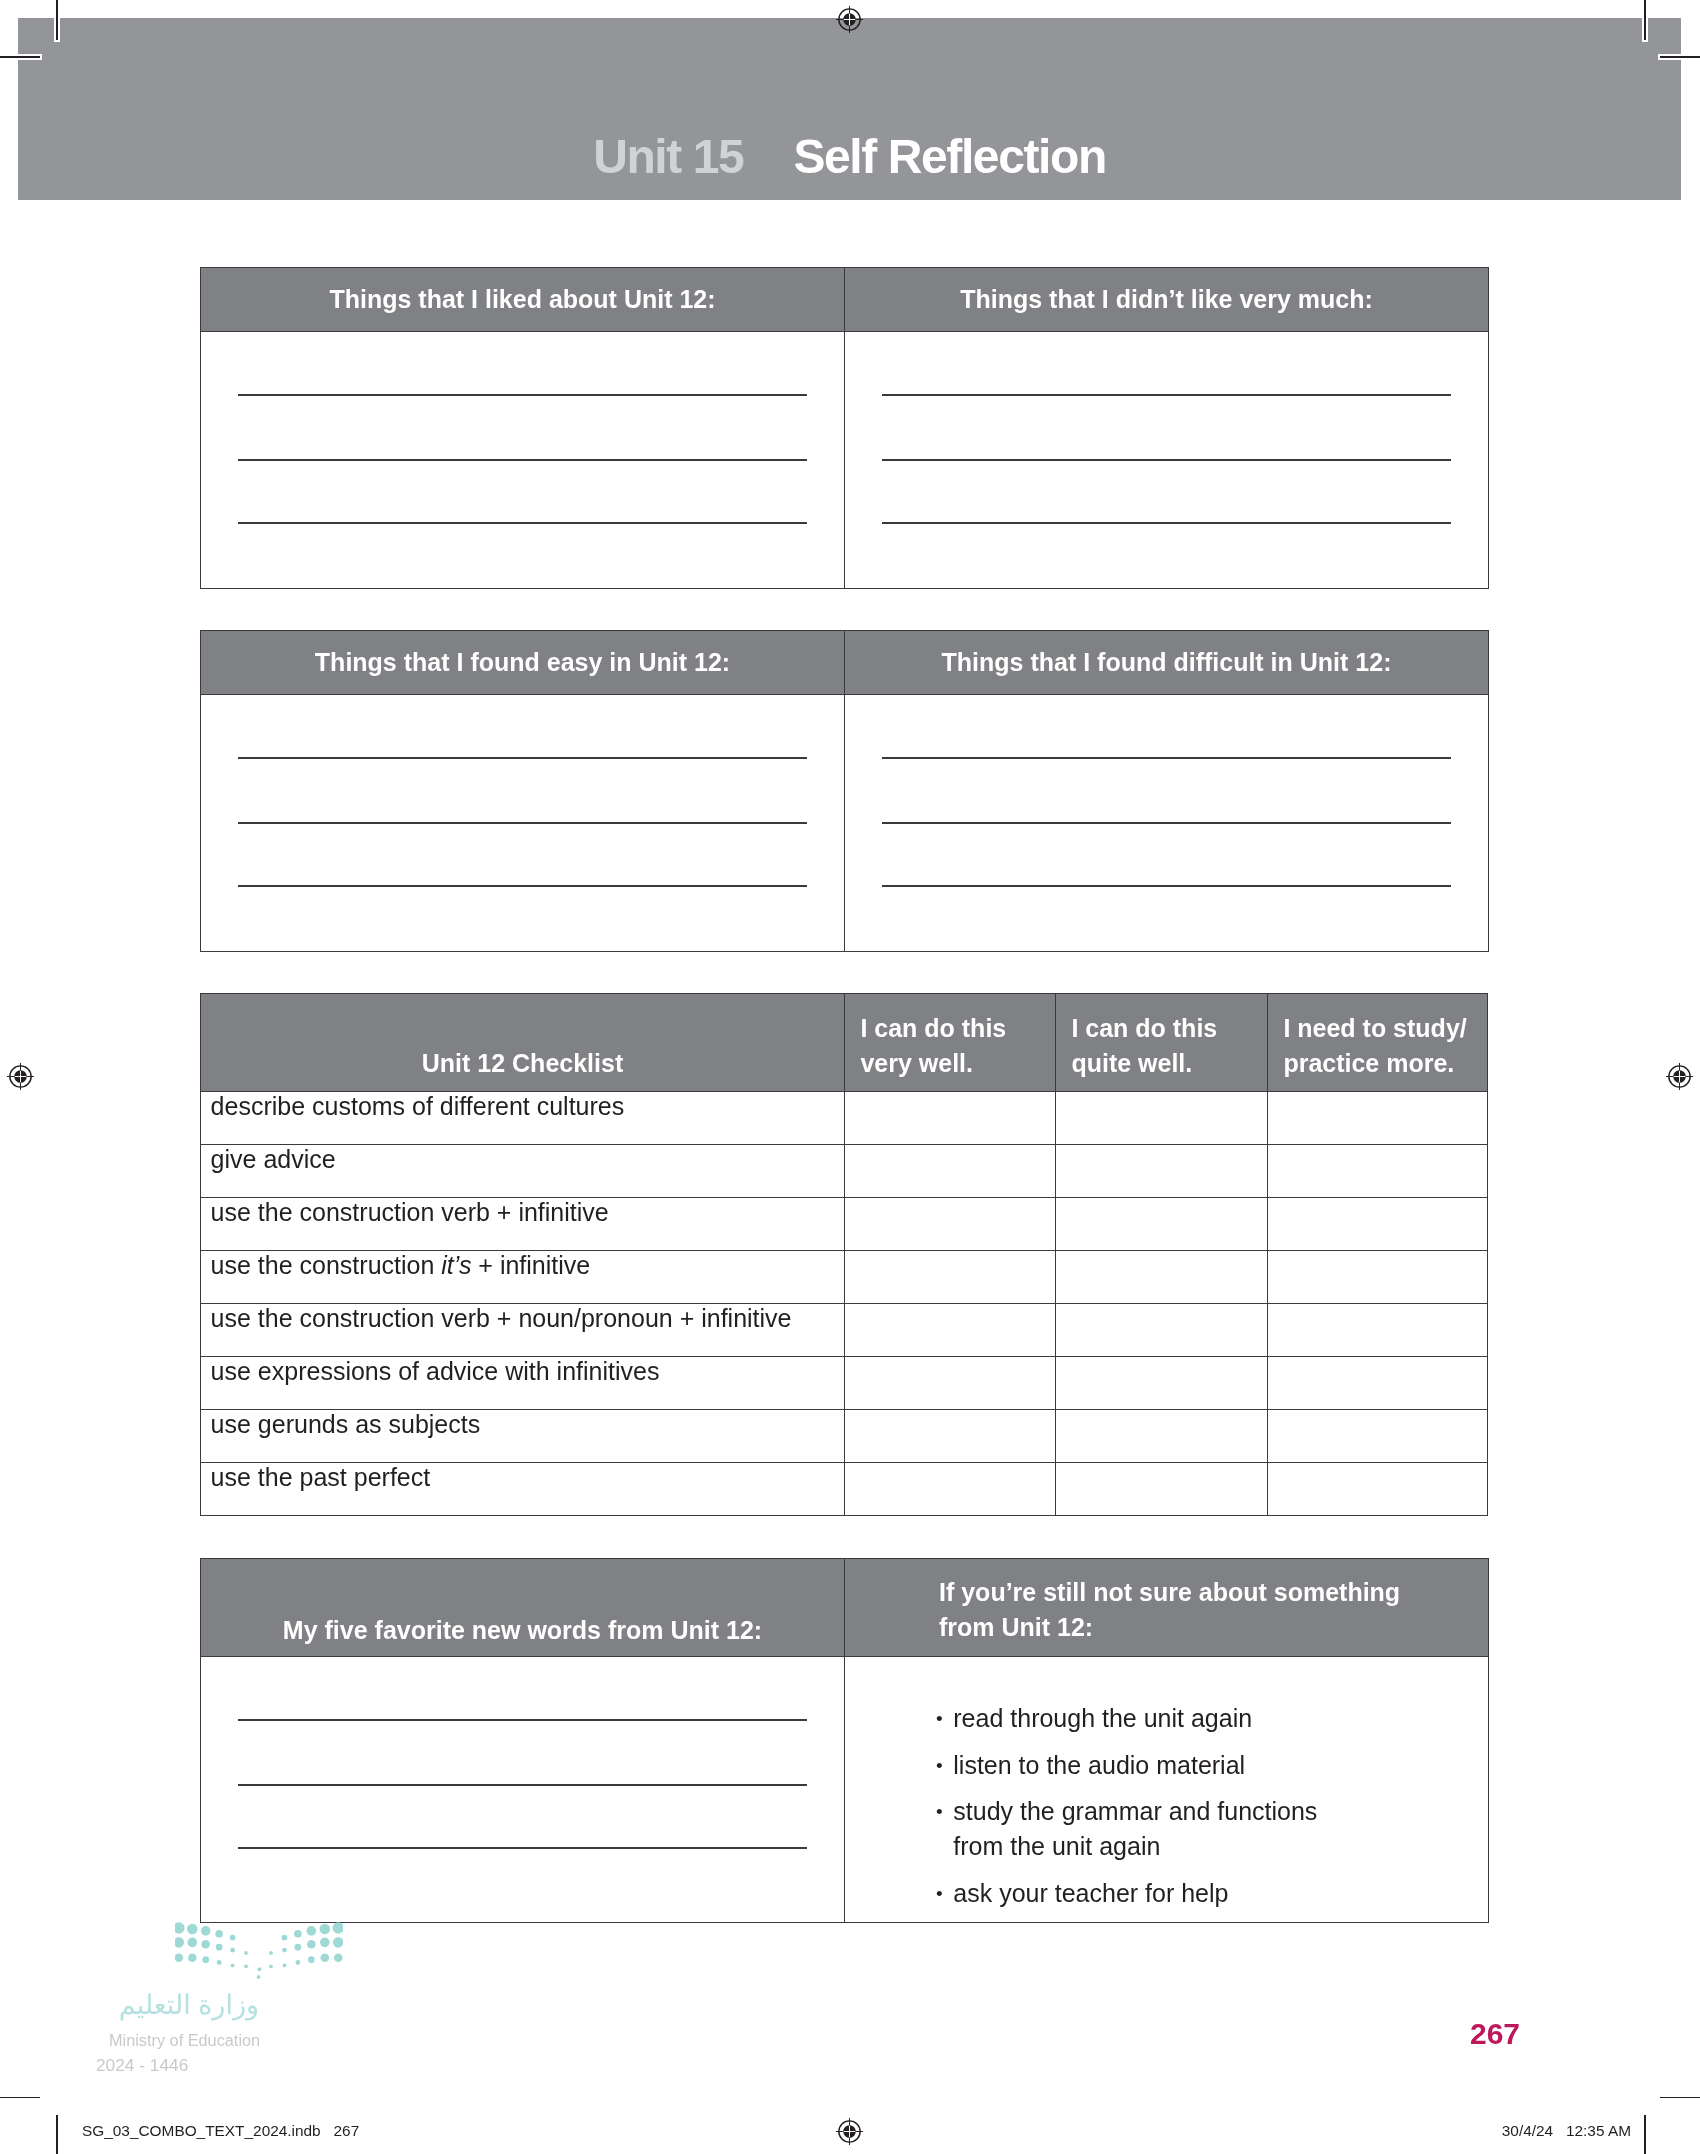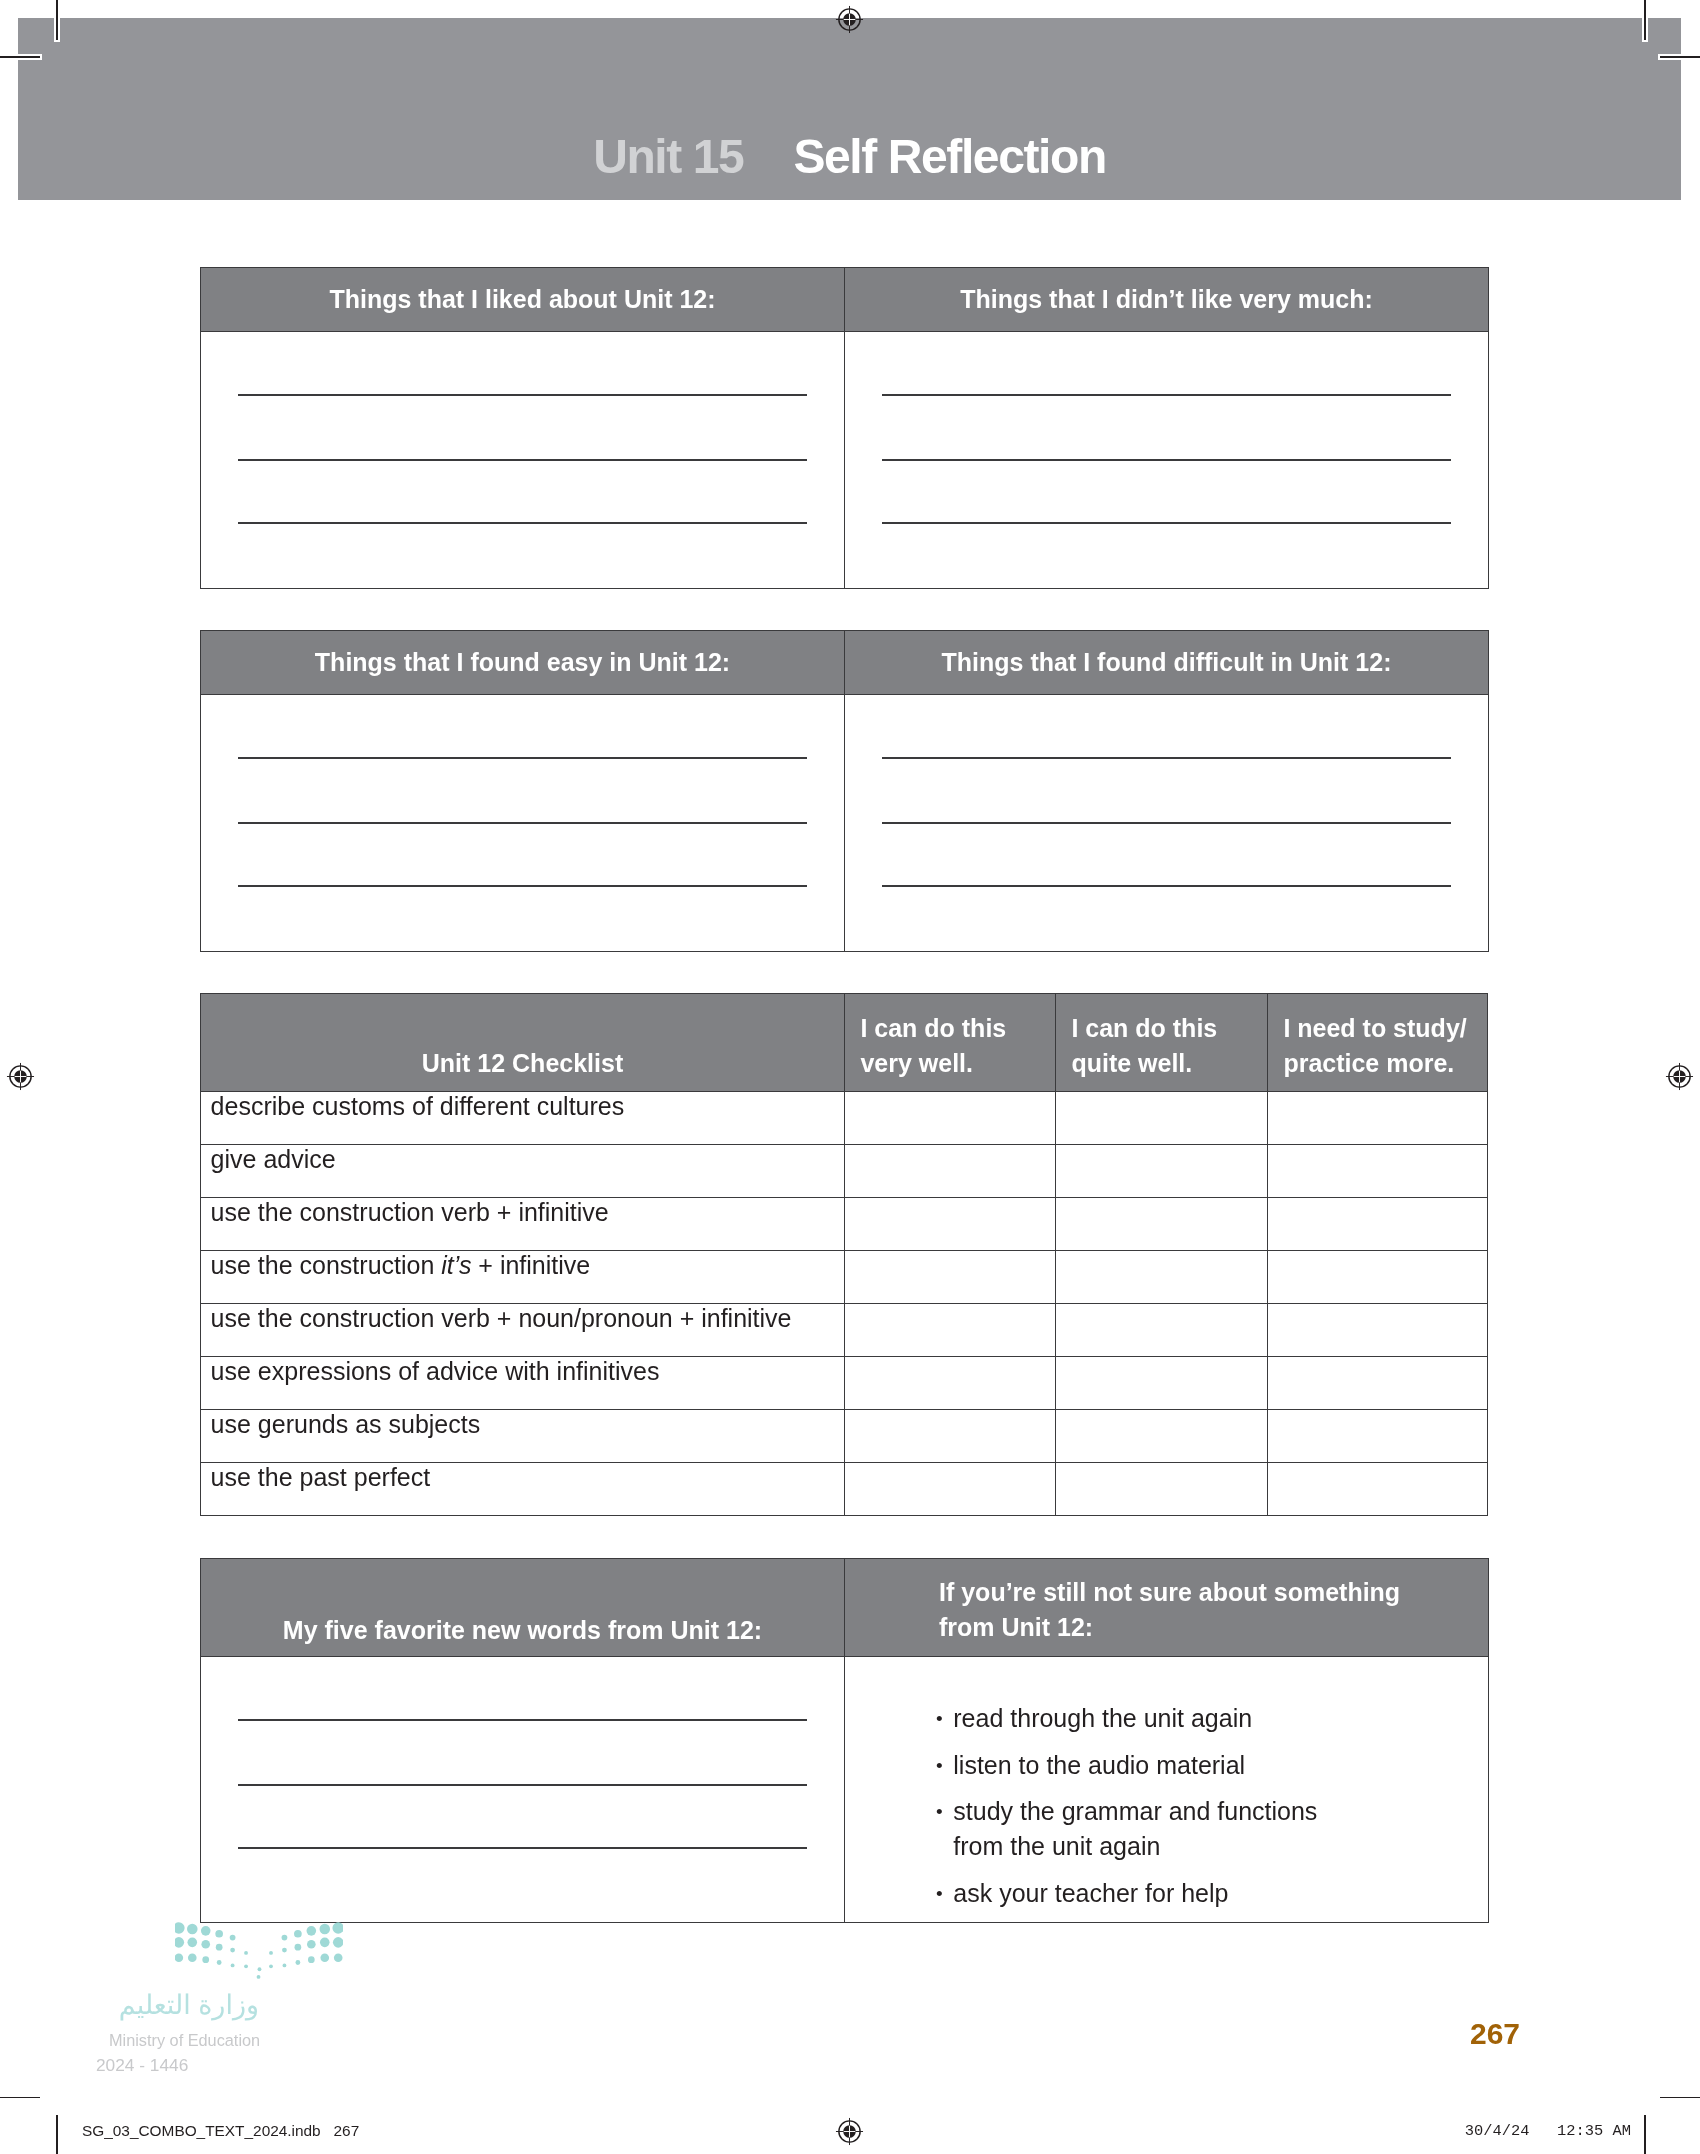--- a/index.html
+++ b/index.html
@@ -37,23 +37,23 @@
   .help-list { list-style: none; padding-top: 44px; padding-left: 91px; }
   .help-list li { font-size: 25px; line-height: 35px; margin-bottom: 11.5px; color: #231f20; position: relative; padding-left: 17.3px; }
   .help-list li::before { content: "\2022"; position: absolute; left: 0; top: 0; font-size: 19px; }
 
   .moe-logo { position: absolute; left: 96px; top: 1921px; width: 250px; height: 154px; }
   .moe-dots { position: absolute; left: 79px; top: 0; }
   .moe-arabic { position: absolute; left: 0; top: 68px; width: 163px; font-size: 27px; color: #b5e1e0; direction: rtl; text-align: right; }
   .moe-en { position: absolute; left: 13px; top: 110px; font-size: 16.3px; color: #c8c9cb; }
   .moe-year { position: absolute; left: 0; top: 134px; font-size: 17.3px; color: #c8c9cb; }
 
-  .page-number { position: absolute; left: 1470px; top: 2017px; font-size: 30px; font-weight: bold; color: #a16207; text-align: center; }
+  .page-number { position: absolute; left: 1470px; top: 2017px; font-size: 30px; font-weight: bold; color: #be185d; text-align: center; }
   .slug-left { position: absolute; left: 82px; top: 2122px; font-size: 15.4px; color: #231f20; white-space: pre; }
-  .slug-right { position: absolute; right: 69px; top: 2122px; font-size: 15.4px; color: #231f20; white-space: pre; font-family: Liberation Mono, monospace; }
+  .slug-right { position: absolute; right: 69px; top: 2122px; font-size: 15.4px; color: #231f20; white-space: pre; }
 </style>
 </head>
 <body>
 
 <div class="banner">
   <div class="banner-title">
     <span class="banner-unit">Unit 15</span><span class="banner-name">Self Reflection</span>
   </div>
 </div>
 

